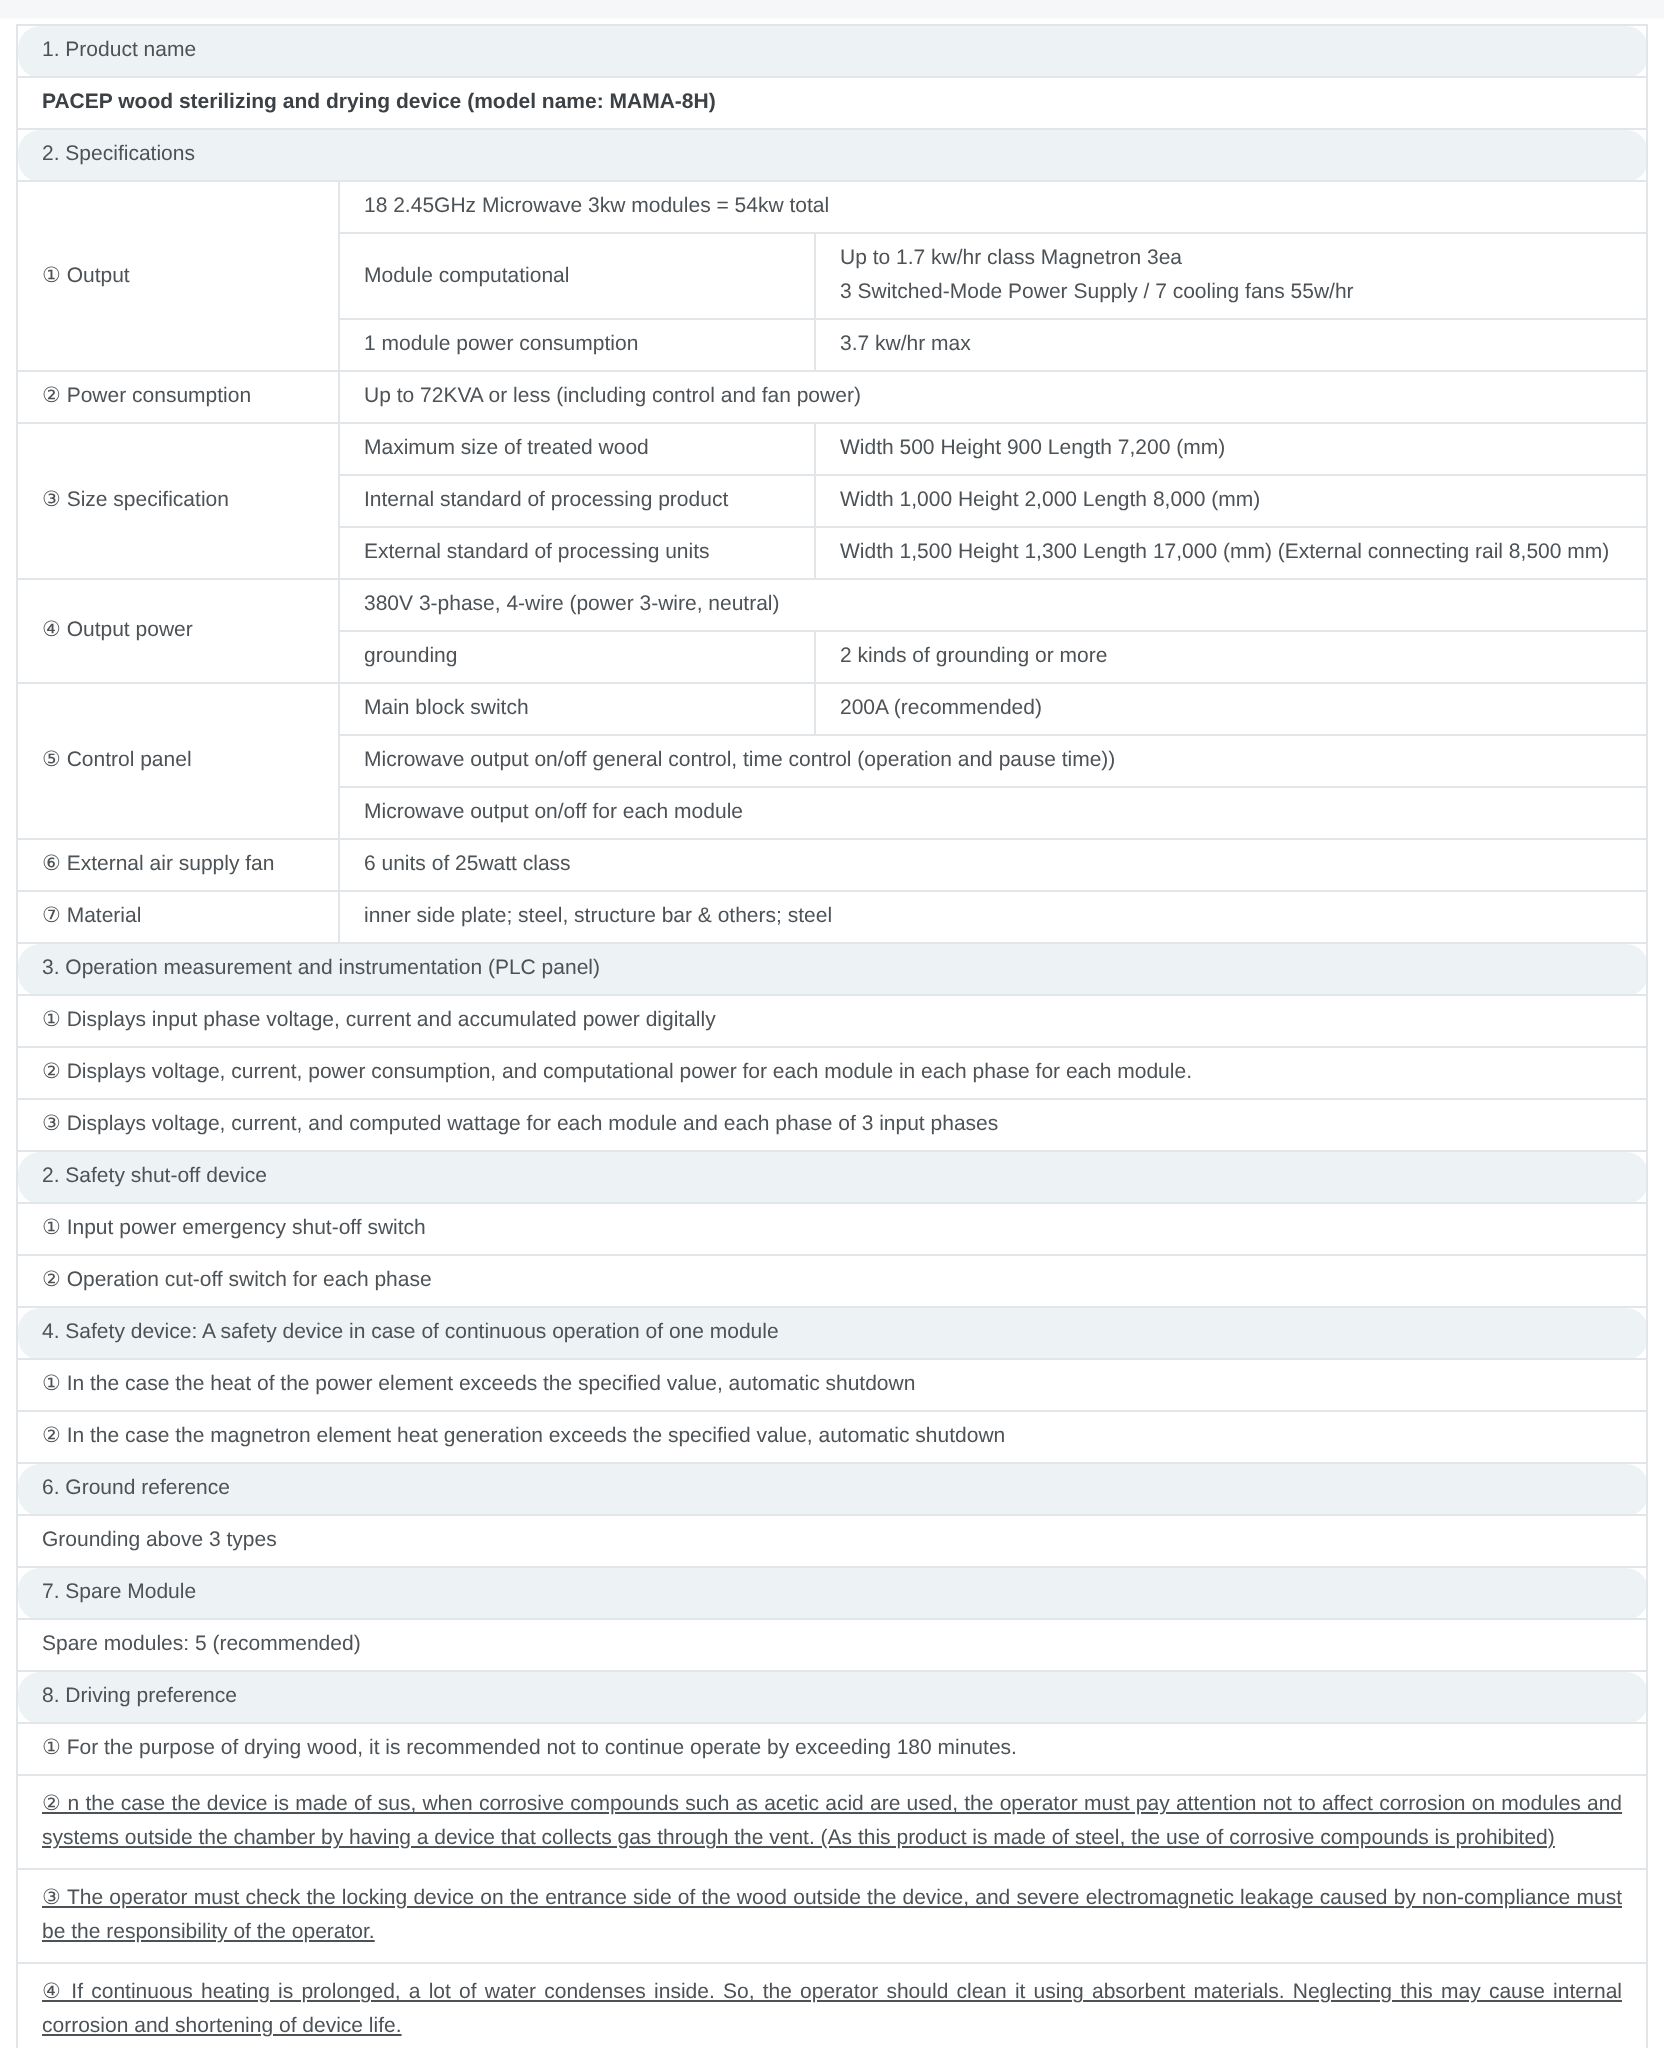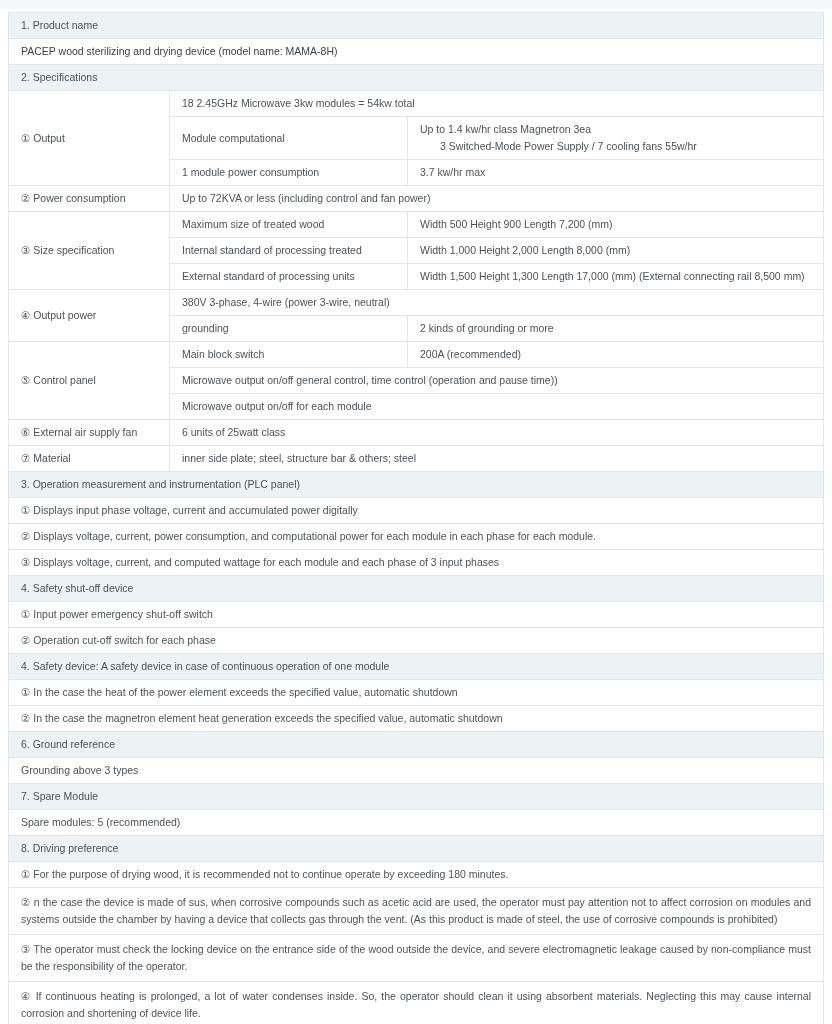--- a/index.html
+++ b/index.html
@@ -29,37 +29,39 @@
   table.spec-sheet td {
     border: 1px solid #e3e6e8;
     padding: 6px 12px;
     vertical-align: middle;
     overflow: hidden;
     white-space: nowrap;
     text-overflow: clip;
   }
   table.spec-sheet td.wrap {
     white-space: normal;
+    text-decoration: underline;
   }
   tr.hdr td {
     background: #edf2f5;
+    border-radius: 11px;
   }
   tr.bold td {
-    font-weight: normal;
+    font-weight: bold;
     color: #3c4146;
     margin-top: 42px;
   }
   td.just {
     text-align: justify;
     line-height: 1.62;
     padding-top: 7px;
     padding-bottom: 7px;
   }
   td .line { display: block; }
-  td .line + .line { margin-top: 4px; margin-left: 20px; }
+  td .line + .line { margin-top: 4px; }
 </style>
 </head>
 <body>
 
 <div class="top-strip"></div>
 
 <div class="sheet">
   <table class="spec-sheet">
     <colgroup>
       <col style="width:161px">
@@ -79,41 +81,41 @@
       <td colspan="3">2. Specifications</td>
     </tr>
 
     <tr>
       <td rowspan="3">① Output</td>
       <td colspan="2">18 2.45GHz Microwave 3kw modules = 54kw total</td>
     </tr>
     <tr>
       <td>Module computational</td>
       <td>
-        <span class="line">Up to 1.4 kw/hr class Magnetron 3ea</span>
+        <span class="line">Up to 1.7 kw/hr class Magnetron 3ea</span>
         <span class="line">3 Switched-Mode Power Supply / 7 cooling fans 55w/hr</span>
       </td>
     </tr>
     <tr>
       <td>1 module power consumption</td>
       <td>3.7 kw/hr max</td>
     </tr>
 
     <tr>
       <td>② Power consumption</td>
       <td colspan="2">Up to 72KVA or less (including control and fan power)</td>
     </tr>
 
     <tr>
       <td rowspan="3">③ Size specification</td>
       <td>Maximum size of treated wood</td>
       <td>Width 500 Height 900 Length 7,200 (mm)</td>
     </tr>
     <tr>
-      <td>Internal standard of processing treated</td>
+      <td>Internal standard of processing product</td>
       <td>Width 1,000 Height 2,000 Length 8,000 (mm)</td>
     </tr>
     <tr>
       <td>External standard of processing units</td>
       <td>Width 1,500 Height 1,300 Length 17,000 (mm) (External connecting rail 8,500 mm)</td>
     </tr>
 
     <tr>
       <td rowspan="2">④ Output power</td>
       <td colspan="2">380V 3-phase, 4-wire (power 3-wire, neutral)</td>
@@ -152,21 +154,21 @@
       <td colspan="3">① Displays input phase voltage, current and accumulated power digitally</td>
     </tr>
     <tr>
       <td colspan="3">② Displays voltage, current, power consumption, and computational power for each module in each phase for each module.</td>
     </tr>
     <tr>
       <td colspan="3">③ Displays voltage, current, and computed wattage for each module and each phase of 3 input phases</td>
     </tr>
 
     <tr class="hdr">
-      <td colspan="3">4. Safety shut-off device</td>
+      <td colspan="3">2. Safety shut-off device</td>
     </tr>
     <tr>
       <td colspan="3">① Input power emergency shut-off switch</td>
     </tr>
     <tr>
       <td colspan="3">② Operation cut-off switch for each phase</td>
     </tr>
 
     <tr class="hdr">
       <td colspan="3">4. Safety device: A safety device in case of continuous operation of one module</td>

